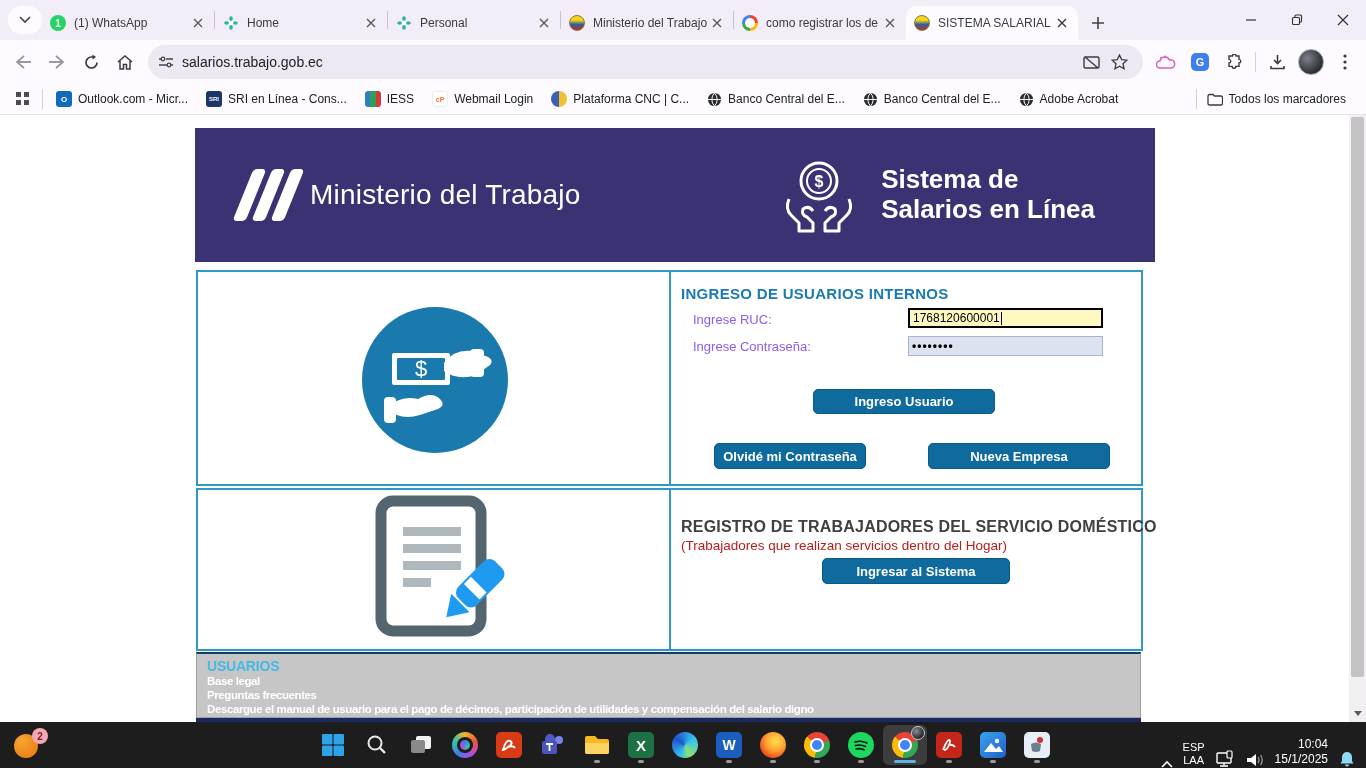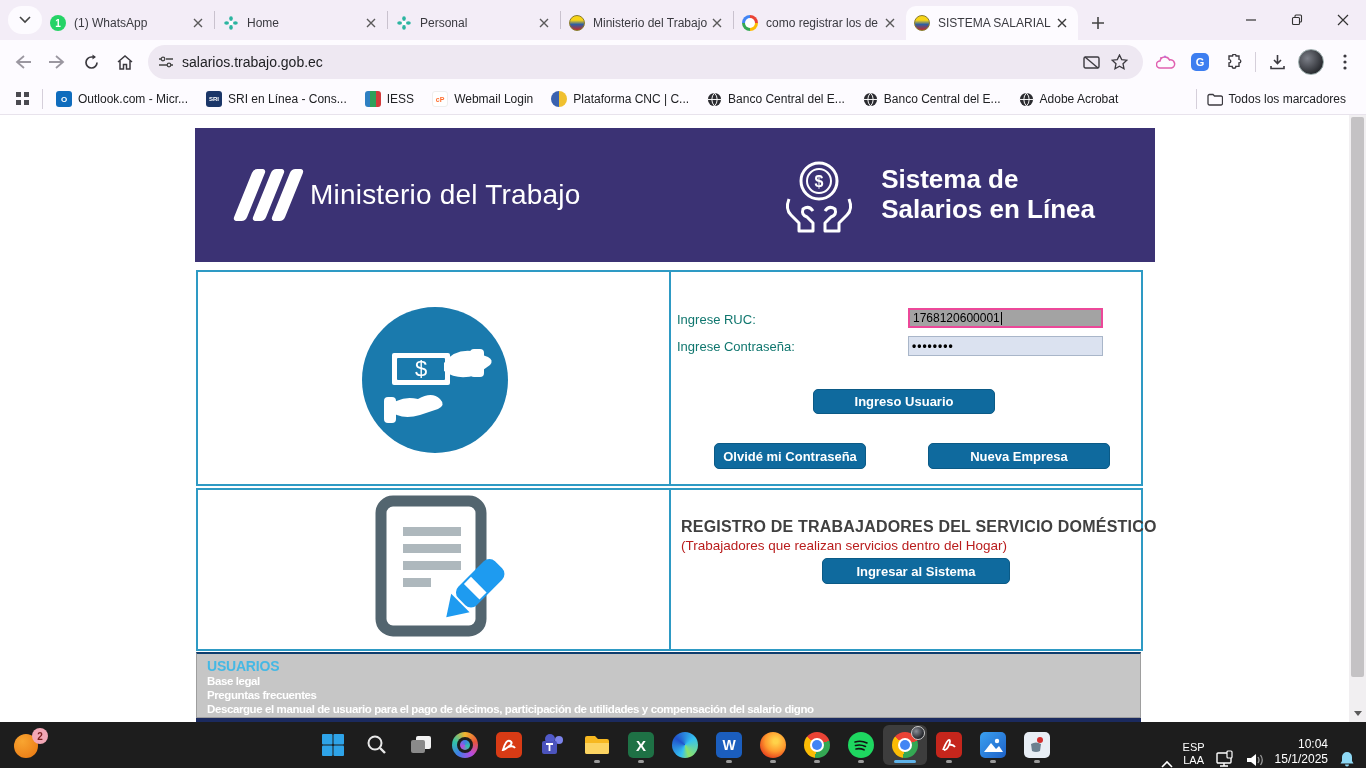--- a/index.html
+++ b/index.html
@@ -52,23 +52,23 @@
   .sys-title { margin-left:auto; margin-right:60px; display:flex; align-items:center; gap:18px; }
   .sys-text { font-size:26px; font-weight:bold; line-height:1.15; }
 
   .panel { position:absolute; left:1px; width:947px; background:#fff; border:2px solid #2e9ac4; display:flex; }
   .panel-left { width:473px; border-right:2px solid #2e9ac4; position:relative; }
   .panel-right { flex:1; position:relative; }
   .login-panel { top:155px; height:216px; }
   .domestic-panel { top:373px; height:163px; }
 
   .sec-title { position:absolute; left:10px; font-weight:bold; font-size:15px; color:#1b7ab2; letter-spacing:0.3px; }
-  .lbl { position:absolute; left:6px; font-size:13px; color:#0f766e; }
+  .lbl { position:absolute; left:22px; font-size:13px; color:#8b5cf6; }
   .inputlike { position:absolute; left:237px; width:195px; height:20px; font-size:12px; color:#000; display:flex; align-items:center; padding:0 3px; }
-  .ruc-input { border:2px solid #ec4899; background:#a3a3a3; }
+  .ruc-input { border:2px solid #000000; background:#fef9c3; }
   .caret { display:inline-block; width:1px; height:13px; background:#000; margin-left:1px; }
   .pwd-input { border:1px solid #a9b6c9; background:#dbe2f0; letter-spacing:1px; font-weight:bold; }
   .btn { position:absolute; background:#0f6a9e; color:#fff; font-weight:bold; font-size:13px; border:1px solid #0b5websafe80; border:1px solid #0b5a86; border-radius:5px; display:flex; align-items:center; justify-content:center; cursor:default; }
 
   .circle-icon { position:absolute; left:162px; top:33px; width:150px; height:150px; }
   .doc-icon { position:absolute; left:165px; top:5px; width:150px; height:153px; }
 
   .dom-title { position:absolute; left:10px; top:28px; font-weight:bold; font-size:16px; color:#404040; letter-spacing:0.2px; white-space:nowrap; }
   .dom-sub { position:absolute; left:10px; top:48px; font-size:13.5px; color:#b91c1c; }
 
@@ -426,20 +426,21 @@
               <rect x="37" y="53" width="48" height="22" rx="1" fill="#1a7aad"></rect>
               <text x="61" y="71" text-anchor="middle" font-size="22" fill="#fff">$</text>
               <path d="M84 58 q10 -14 28 -12 l16 6 q6 3 2 8 l-14 10 q-18 6 -32 -4 Z" fill="#fff"></path>
               <path d="M28 104 q10 -14 30 -10 q14 -8 22 0 q6 6 -2 10 l-18 6 q-20 6 -32 -6 Z" fill="#fff"></path>
               <rect x="110" y="44" width="14" height="28" rx="4" fill="#fff"></rect>
               <rect x="24" y="92" width="12" height="26" rx="4" fill="#fff"></rect>
             </svg>
           </span>
         </div>
         <div class="panel-right">
+          <div class="sec-title" style="top:13px">INGRESO DE USUARIOS INTERNOS</div>
           <div class="lbl" style="top:40px">Ingrese RUC:</div>
           <div class="inputlike ruc-input" style="top:36px">
             <span>1768120600001</span>
               <span class="caret"></span>
           </div>
           <div class="lbl" style="top:67px">Ingrese Contraseña:</div>
           <div class="inputlike pwd-input" style="top:64px">
             <span>••••••••</span>
           </div>
           <div class="btn" style="left:142px;top:117px;width:182px;height:25px">Ingreso Usuario</div>

